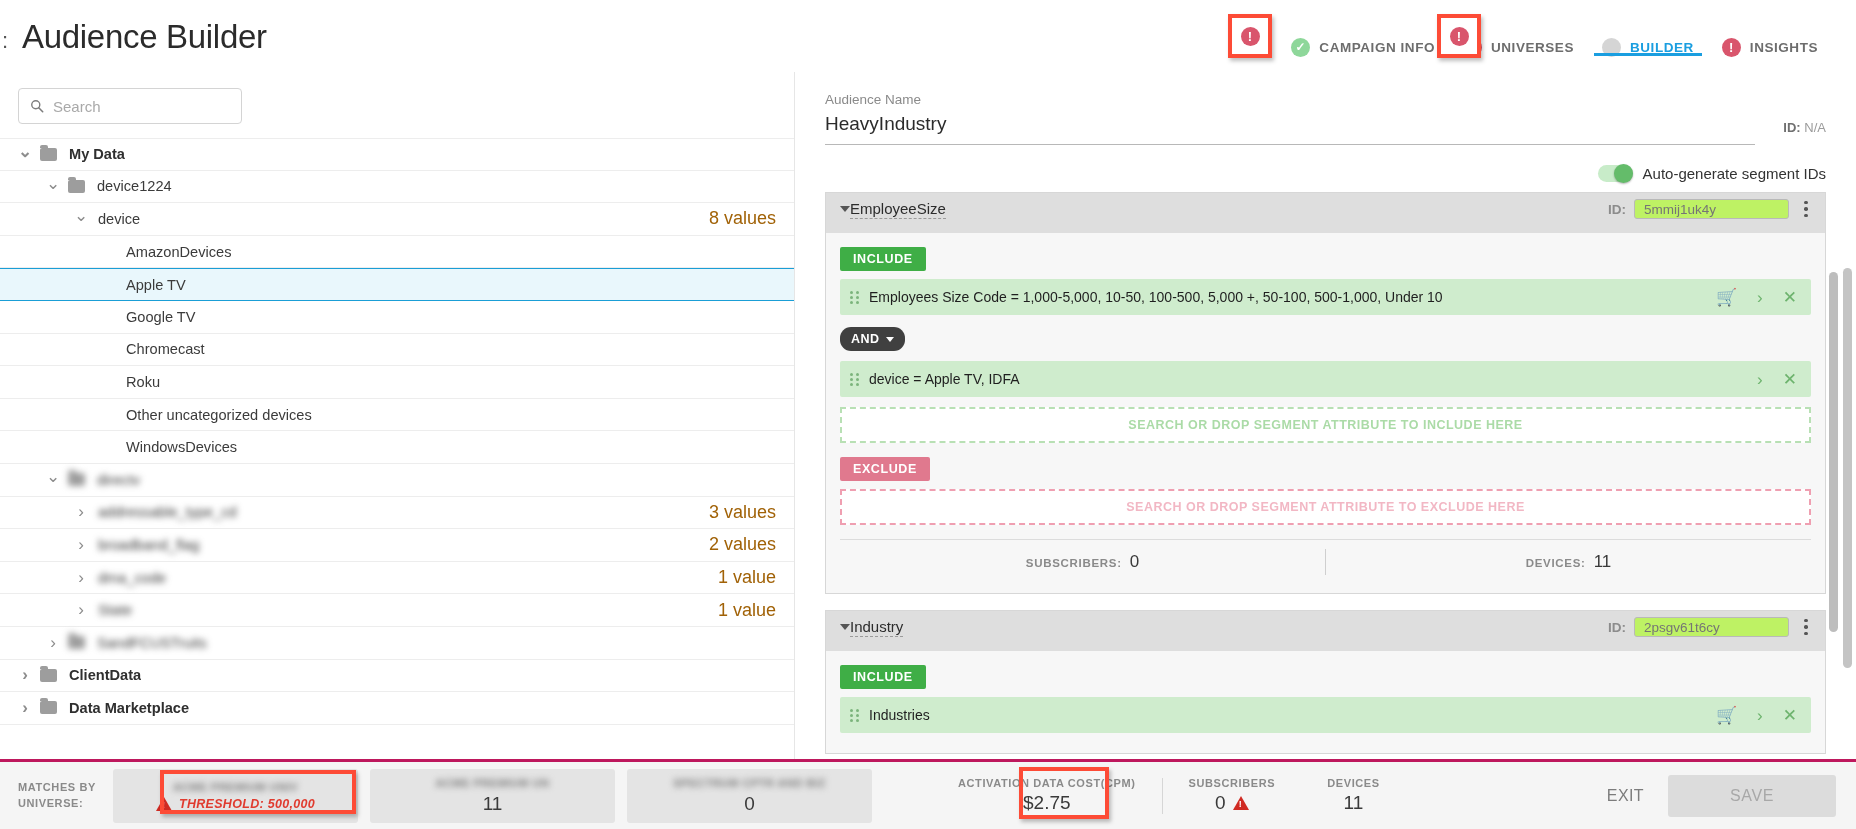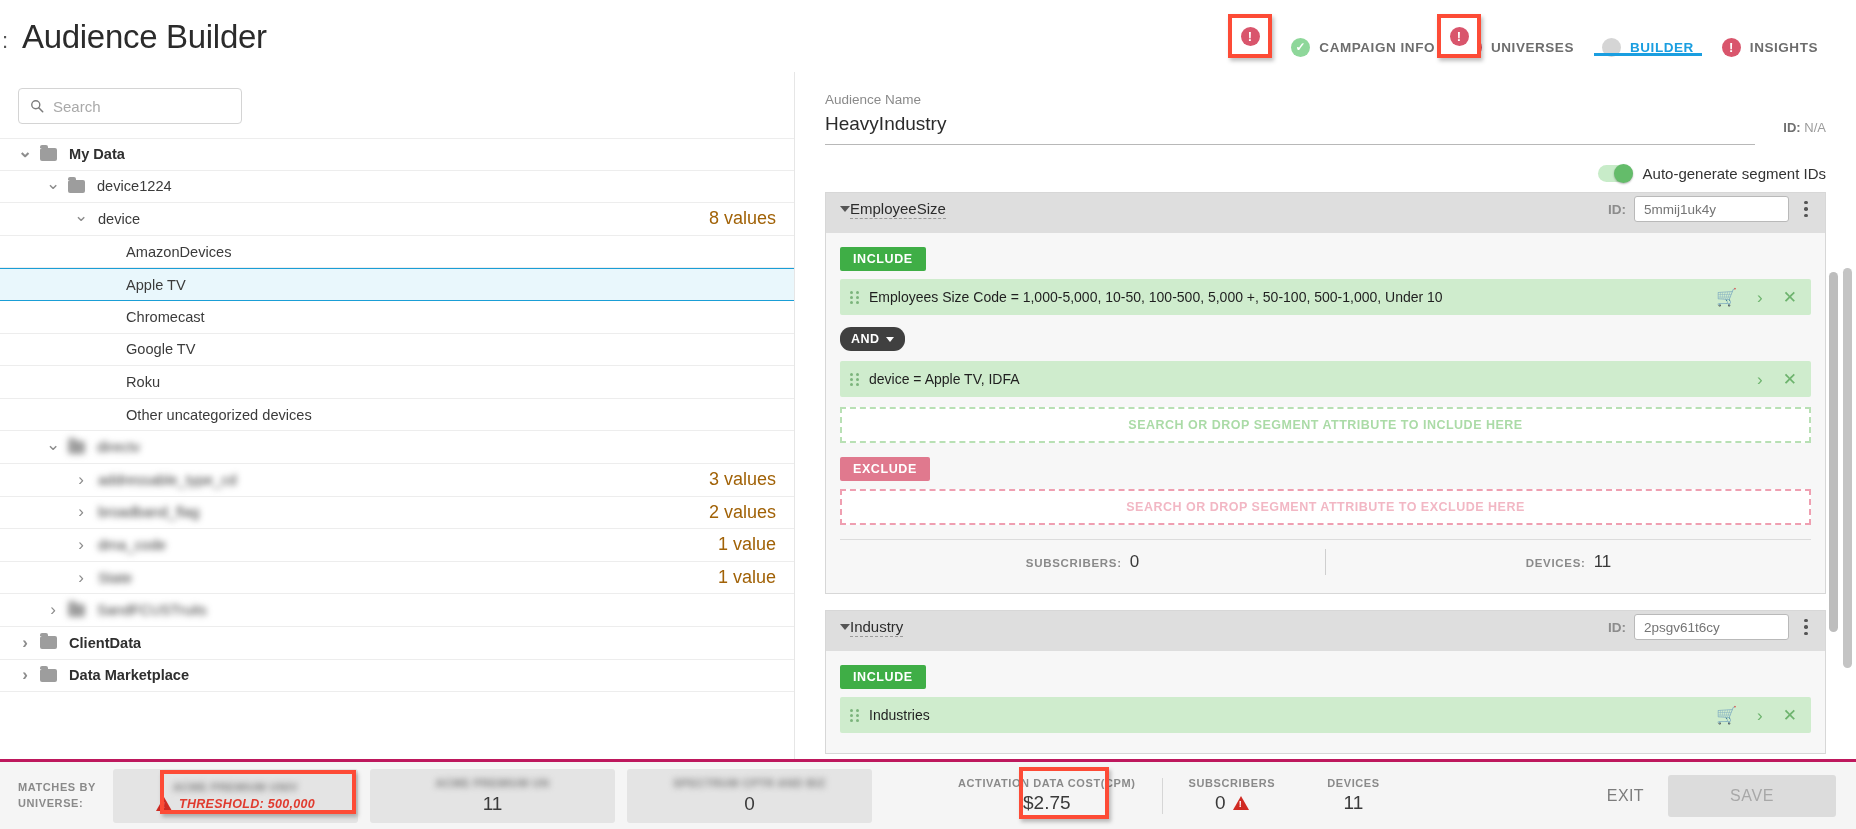--- a/index.html
+++ b/index.html
@@ -112,22 +112,22 @@
   .card { border: 1px solid #d7d7d7; margin-bottom: 16px; background:#f7f7f7; }
   .card-head {
     height: 40px; background:#dedede; display:flex; align-items:center;
     padding: 0 10px 8px 14px; gap: 0;
   }
   .caret { width:0;height:0;border-left:5px solid transparent;border-right:5px solid transparent;border-top:6px solid #555; cursor:pointer;}
   .card-title { font-size: 15px; color:#2c2c2c; border-bottom: 1px dashed #9b9b9b; padding-bottom:1px; }
   .card-id-wrap { margin-left:auto; display:flex; align-items:center; gap:8px; }
   .card-id-label { font-size: 13.5px; color:#8c8c8c; font-weight:700; }
   .card-id-input {
-    width: 155px; height: 26px; border:1px solid #b9b9b9; border-radius:3px;
-    background:#ffffff; font-size:13.5px; color:#7d7d7d; padding: 0 9px;
+    width: 155px; height: 20px; border:1px solid #b9b9b9; border-radius:3px;
+    background:#bef264; font-size:13.5px; color:#7d7d7d; padding: 0 9px;
     font-family:inherit; outline:0;
   }
   .kebab { width:18px; display:flex; flex-direction:column; align-items:center; gap:3px; cursor:pointer; padding: 4px 0; }
   .kebab i { width:3.5px;height:3.5px;border-radius:50%;background:#555; display:block;}
 
   .card-body { padding: 14px 14px 10px 14px; }
   .tag {
     display:inline-block; color:#fff; font-size: 12.5px; font-weight:700;
     letter-spacing: .6px; padding: 5px 13px; border-radius:2px; margin-bottom: 8px;
   }
@@ -287,36 +287,41 @@
             <span class="tlabel" style="margin-left: 10px;">AmazonDevices</span>
           </div>
           <div class="trow sel">
             <span style="display: inline-block; width: 102px; flex: 0 0 102px;"></span>
             <span class="chev"></span>
             <span class="tlabel" style="margin-left: 10px;">Apple TV</span>
           </div>
           <div class="trow">
             <span style="display: inline-block; width: 102px; flex: 0 0 102px;"></span>
             <span class="chev"></span>
+            <span class="tlabel" style="margin-left: 10px;">Google TV</span>
+          </div>
+          <div class="trow">
+            <span style="display: inline-block; width: 102px; flex: 0 0 102px;"></span>
+            <span class="chev"></span>
             <span class="tlabel" style="margin-left: 10px;">Chromecast</span>
           </div>
           <div class="trow">
             <span style="display: inline-block; width: 102px; flex: 0 0 102px;"></span>
             <span class="chev"></span>
-            <span class="tlabel" style="margin-left: 10px;">Google TV</span>
-          </div>
-          <div class="trow">
-            <span style="display: inline-block; width: 102px; flex: 0 0 102px;"></span>
-            <span class="chev"></span>
             <span class="tlabel" style="margin-left: 10px;">Roku</span>
           </div>
           <div class="trow">
             <span style="display: inline-block; width: 102px; flex: 0 0 102px;"></span>
             <span class="chev"></span>
             <span class="tlabel" style="margin-left: 10px;">Other uncategorized devices</span>
+          </div>
+          <div class="trow">
+            <span style="display: inline-block; width: 102px; flex: 0 0 102px;"></span>
+            <span class="chev"></span>
+            <span class="tlabel" style="margin-left: 10px;">WindowsDevices</span>
           </div>
           <div class="trow">
             <span style="display: inline-block; width: 46px; flex: 0 0 46px;"></span>
             <span class="chev" style="font-size: 17px; margin-top: -6px;">⌄</span>
             <span class="folder blur" style="margin-left: 8px;"></span>
             <span class="tlabel blur" style="margin-left: 12px;">directv</span>
           </div>
           <div class="trow">
             <span style="display: inline-block; width: 74px; flex: 0 0 74px;"></span>
             <span class="chev" style="font-size: 17px;">›</span>

